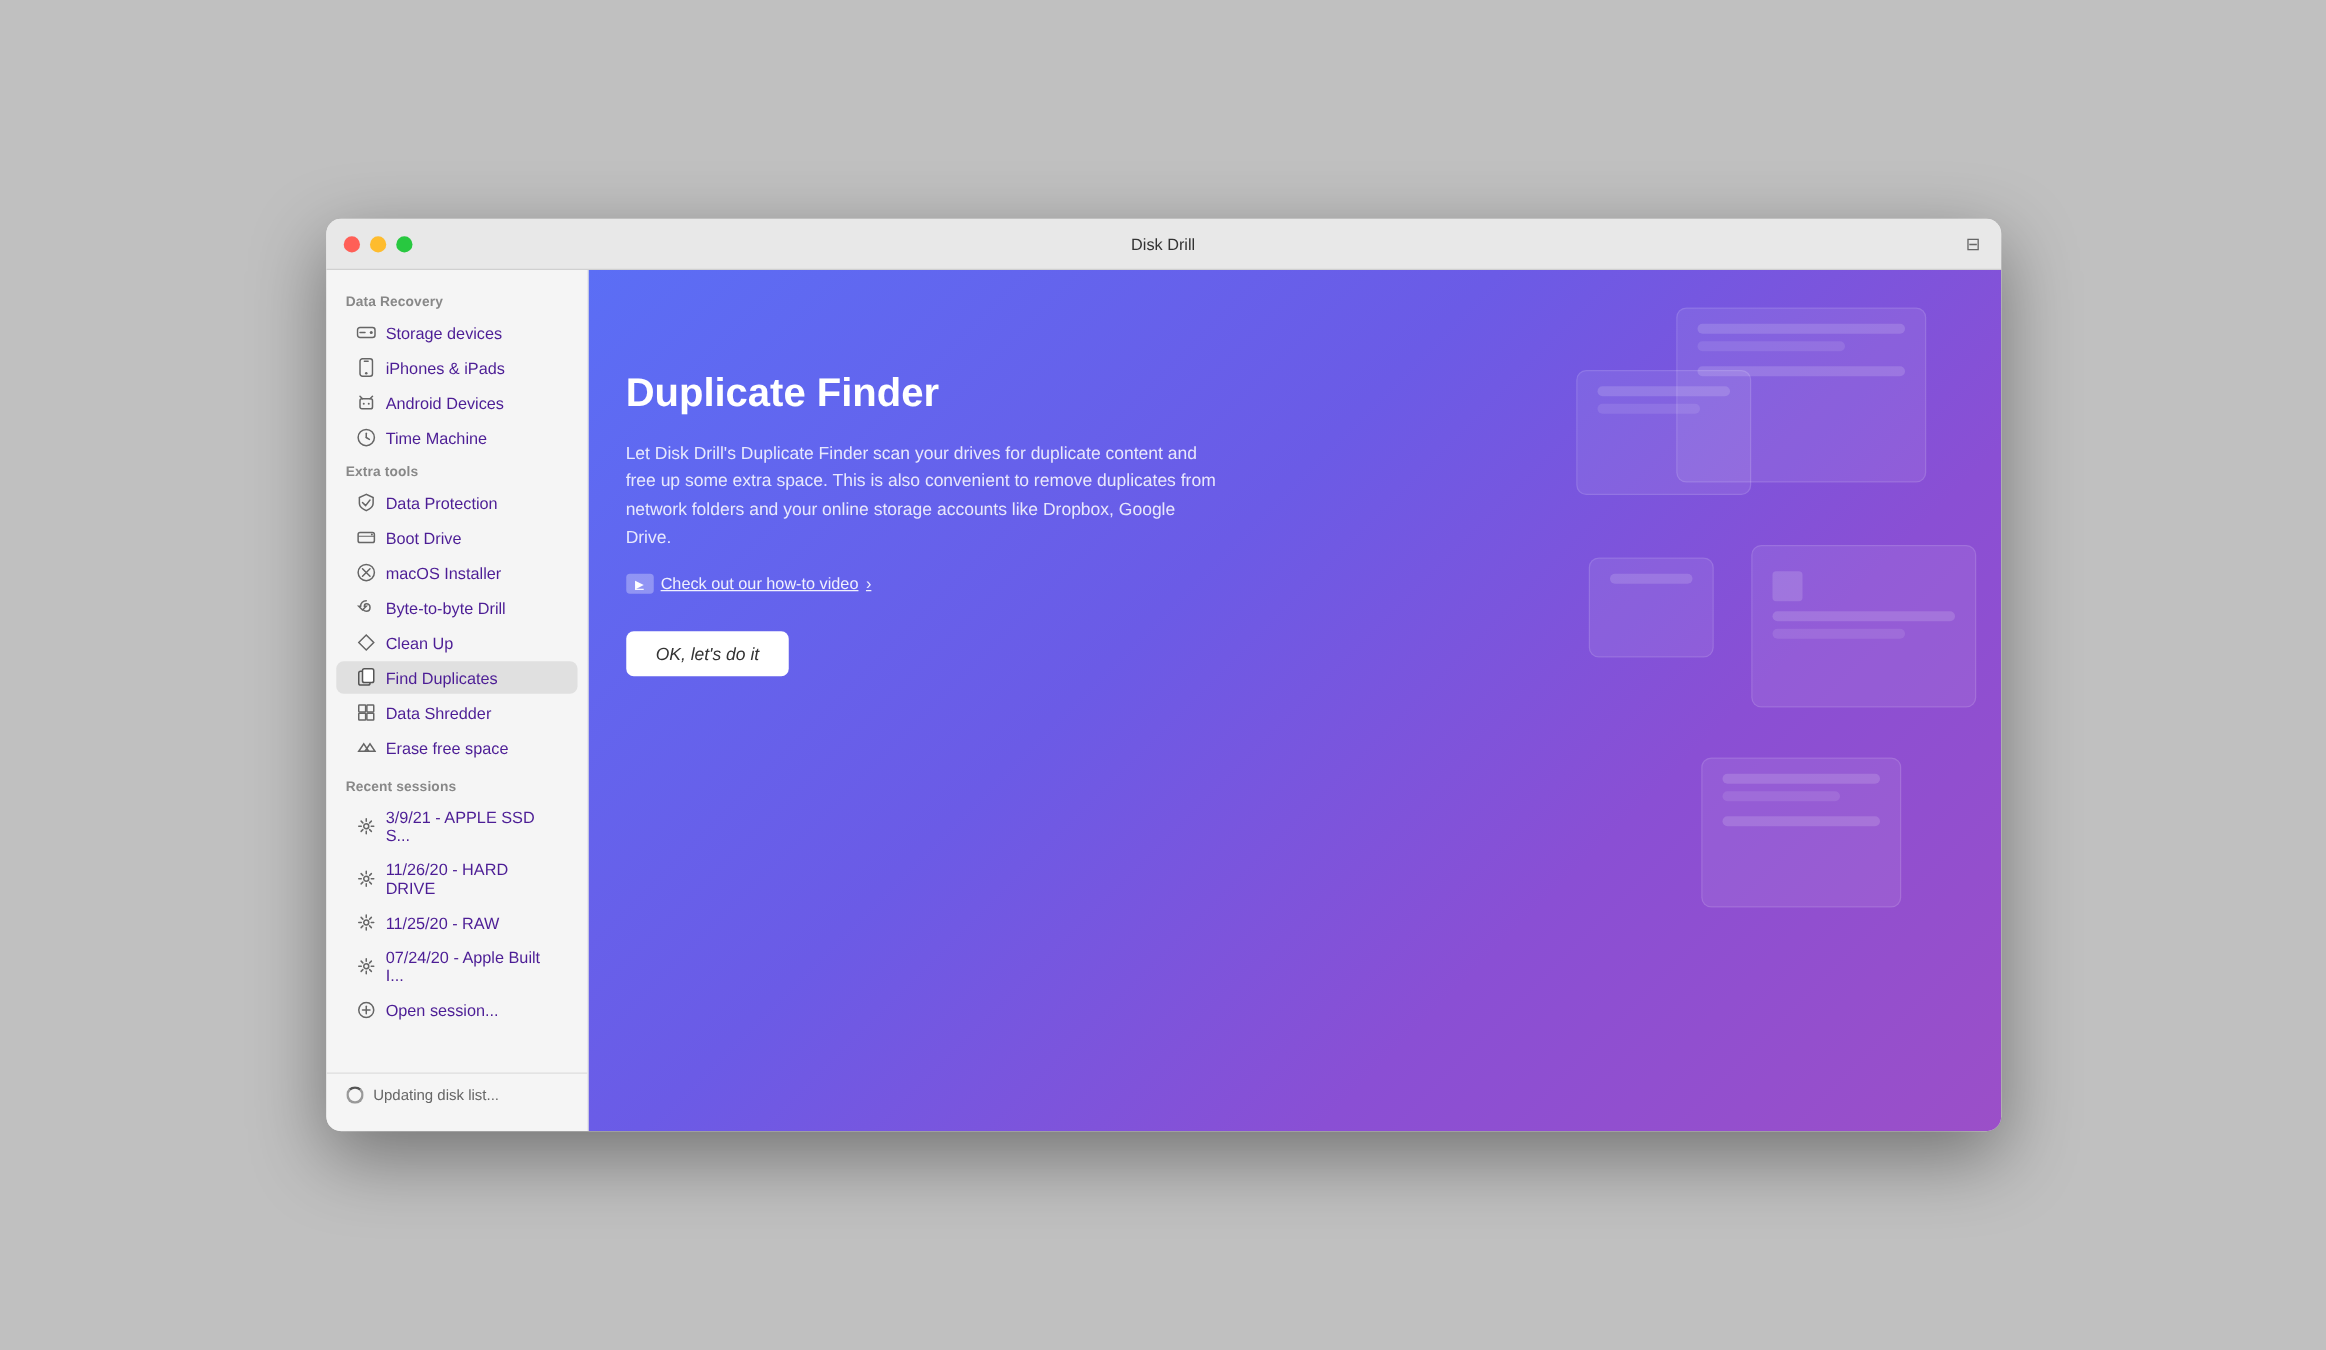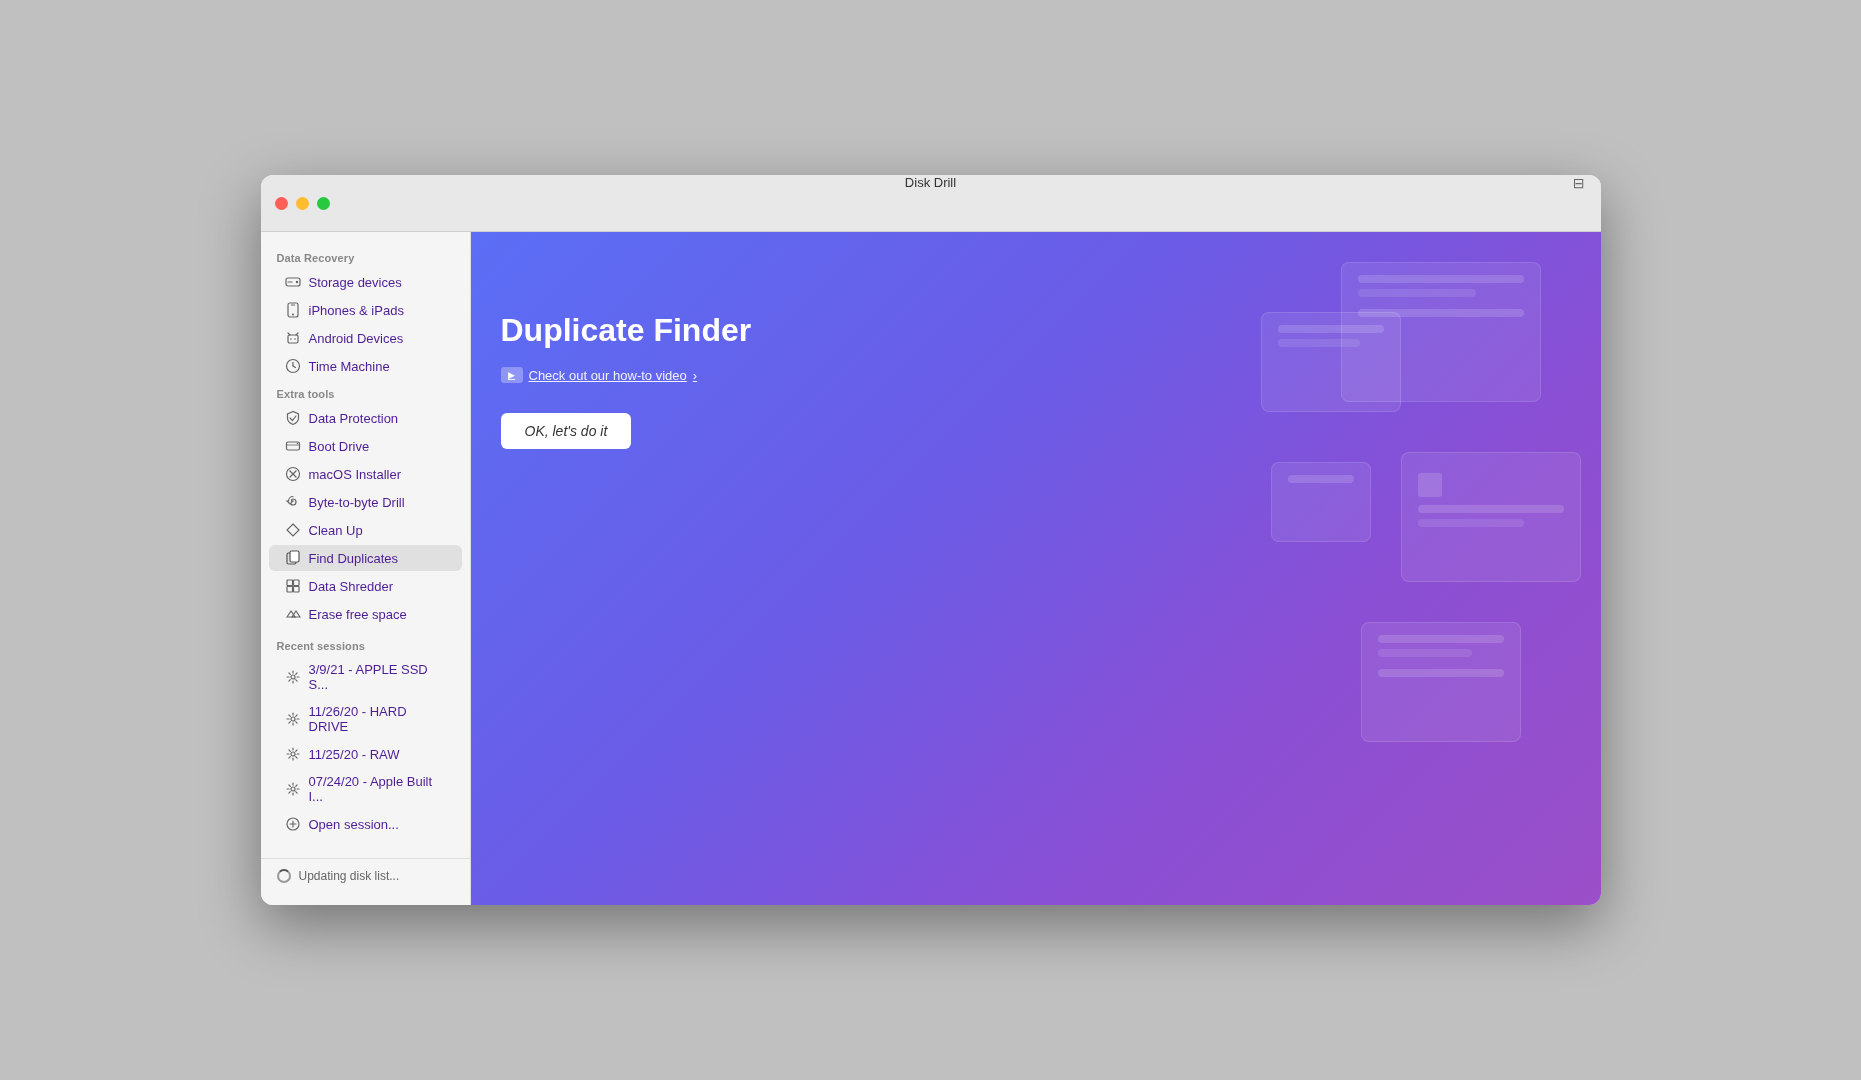--- a/index.html
+++ b/index.html
@@ -15,23 +15,24 @@
       width: 1340px;
       height: 730px;
       background: #f0f0f0;
       border-radius: 12px;
       box-shadow: 0 20px 60px rgba(0,0,0,0.4);
       overflow: hidden;
       display: flex;
       flex-direction: column;
     }
     .titlebar {
-      height: 57px;
+      height: 41px;
       background: #e8e8e8;
       display: flex;
+      align-items: center;
       padding: 0 14px;
       border-bottom: 1px solid #d0d0d0;
       flex-shrink: 0;
       position: relative;
     }
     .traffic-lights {
       display: flex;
       gap: 8px;
       align-items: center;
     }
@@ -508,20 +509,21 @@
         </div>
         <div class="bg-card bg-card-5">
           <div class="bg-inner-row"></div>
           <div class="bg-inner-row-short"></div>
           <div class="bg-inner-row"></div>
         </div>
       </div>
 
       <div class="main-text-area">
         <h1 class="main-title">Duplicate Finder</h1>
+        <p class="main-description">Let Disk Drill's Duplicate Finder scan your drives for duplicate content and free up some extra space. This is also convenient to remove duplicates from network folders and your online storage accounts like Dropbox, Google Drive.</p>
         <div class="video-link">
           <div class="video-icon">▶</div>
           <span>Check out our how-to video</span>
           <span>›</span>
         </div>
         <button class="cta-button">OK, let's do it</button>
       </div>
     </div>
   </div>
 </div>

